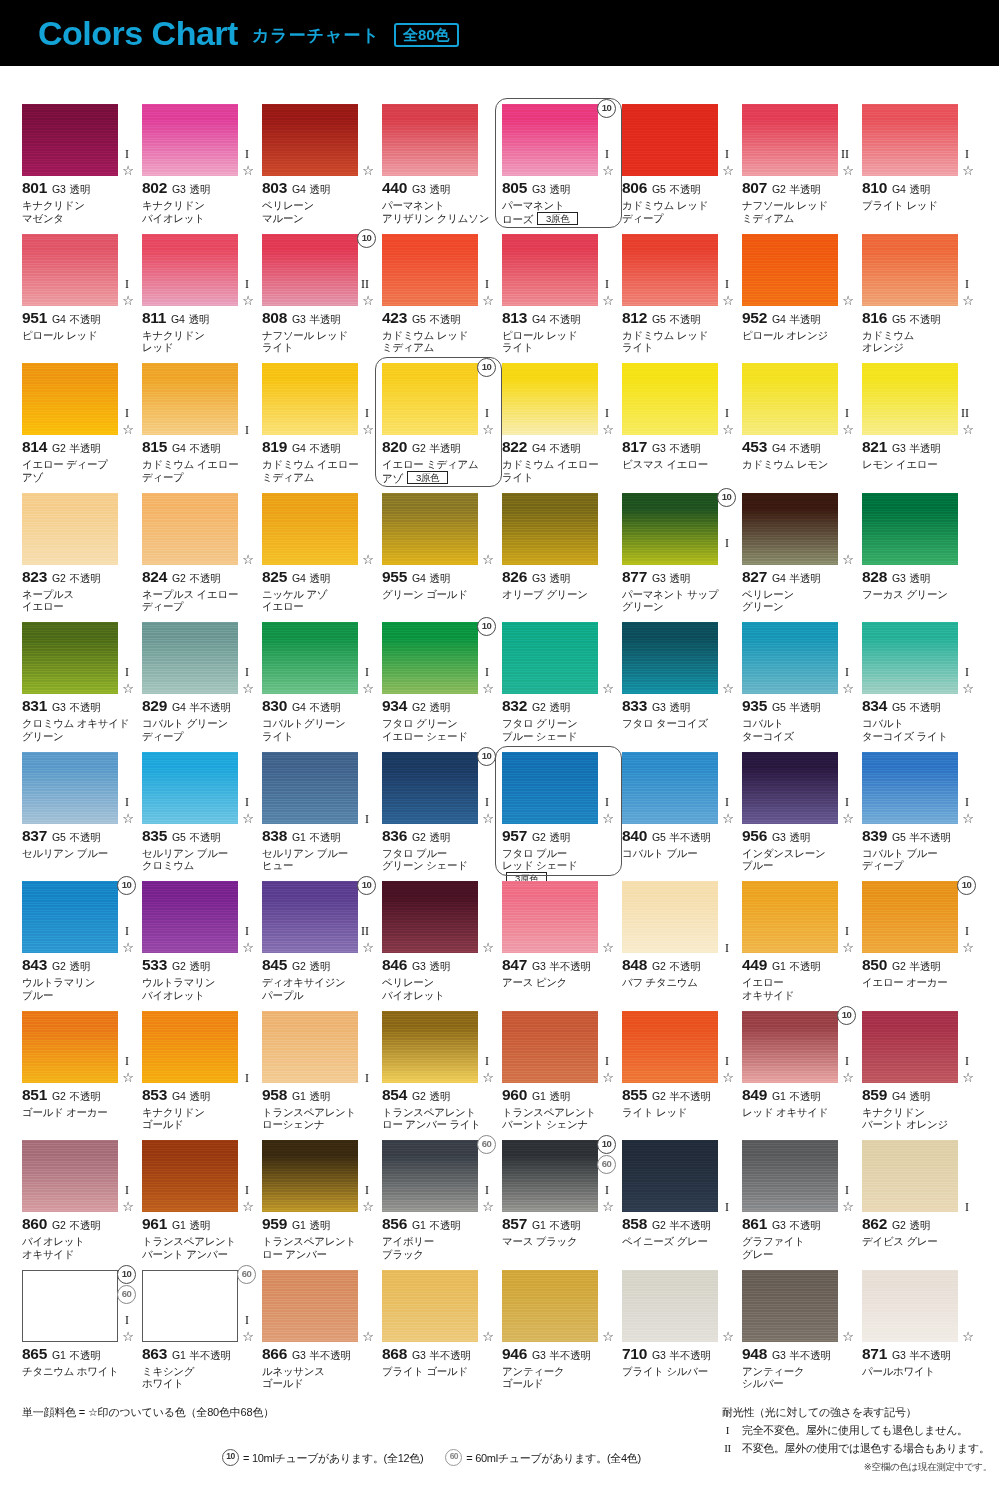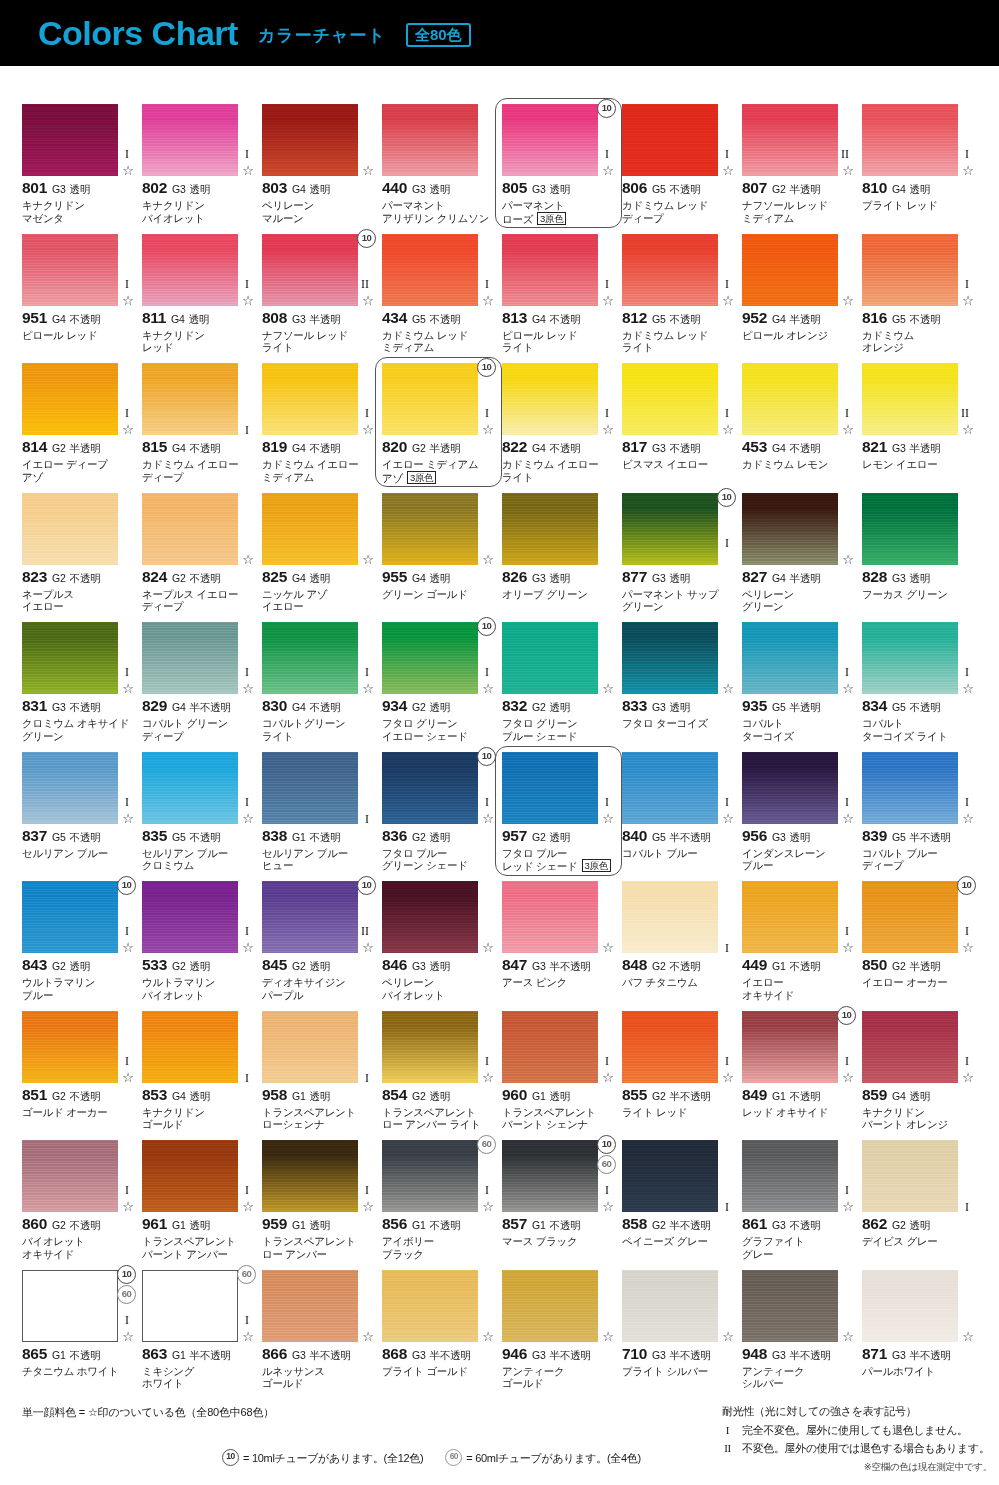--- a/index.html
+++ b/index.html
@@ -1,21 +1,21 @@
 <!DOCTYPE html>
 <html><head>
 <meta charset="utf-8">
 <style>
   html,body{margin:0;padding:0;background:#ffffff;}
   body{width:999px;height:1485px;font-family:"Liberation Sans","DejaVu Sans",sans-serif;color:#1a1a1a;-webkit-font-smoothing:antialiased;}
   #page{position:relative;width:999px;height:1485px;overflow:hidden;background:#fff;}
 
   
   #header{position:absolute;left:0;top:0;width:999px;height:66px;background:#000;}
-  #header-inner{position:absolute;left:38px;top:0;height:66px;display:flex;align-items:center;gap:20px;}
+  #header-inner{position:absolute;left:38px;top:0;height:66px;display:flex;align-items:center;gap:14px;}
   #title-en{font-size:34px;font-weight:bold;color:#14a3d6;letter-spacing:-0.5px;line-height:1;}
   #title-ja{font-size:17px;font-weight:bold;color:#14a3d6;letter-spacing:1px;line-height:1;padding-top:4px;}
   #title-count{font-size:15px;font-weight:bold;color:#14a3d6;border:2px solid #14a3d6;border-radius:3px;
                padding:2px 7px 3px 7px;line-height:1;margin-top:3px;}
 
   
   #grid{position:absolute;left:22px;top:104px;width:960px;}
   .row{display:flex;height:129.5px;}
   .row.lastrow{height:140px;}
   .cell{width:122px;position:relative;box-sizing:border-box;}
@@ -38,34 +38,34 @@
 
   .lf{position:absolute;right:6px;top:44px;font-family:"Liberation Serif","DejaVu Serif",serif;font-size:12px;color:#111;line-height:1;}
   .lf.low{top:61px;}
   .star{position:absolute;right:1px;top:60px;font-size:13px;color:#333;line-height:1;}
 
   .meta{margin-top:3px;display:flex;align-items:baseline;white-space:nowrap;}
   .code{font-size:15.5px;font-weight:bold;letter-spacing:-0.3px;}
   .gr{font-size:10.5px;margin-left:5px;letter-spacing:-0.2px;}
   .op{font-size:10.5px;margin-left:4px;letter-spacing:-0.2px;}
   .jname{margin-top:2px;font-size:10.5px;line-height:12.6px;letter-spacing:-0.3px;white-space:pre-line;}
-  .tri{display:inline-block;font-size:9.5px;border:1.1px solid #222;padding:0 2px;line-height:11px;margin-left:4px;vertical-align:1px;}
+  .tri{display:inline-block;font-size:9.5px;border:1.1px solid #222;padding:0 8px;line-height:11px;margin-left:4px;vertical-align:1px;}
 
   
   #footer{position:absolute;left:22px;top:1404px;width:960px;font-size:11px;line-height:16px;}
   #foot-left{position:absolute;left:0;top:0;width:690px;}
   #foot-left .l1{letter-spacing:-0.2px;}
   #foot-left .l2{letter-spacing:-0.45px;margin-top:2px;}
   #tubes{position:absolute;left:200px;top:45px;display:flex;gap:22px;align-items:center;font-size:11px;letter-spacing:-0.3px;}
   .tubeitem{display:flex;align-items:center;gap:4px;}
   .tbadge{width:15px;height:15px;border-radius:50%;border:1.1px solid #555;font-size:8.5px;font-weight:bold;
           line-height:13px;text-align:center;color:#333;letter-spacing:-0.5px;}
   .tbadge.g{color:#888;border-color:#999;}
   #foot-right{position:absolute;left:700px;top:0;width:270px;font-size:11px;}
-  #foot-right .ttl{letter-spacing:-0.3px;font-family:Liberation Mono, monospace;}
+  #foot-right .ttl{letter-spacing:-0.3px;}
   .lfrow{display:flex;gap:9px;margin-top:2px;letter-spacing:-0.35px;}
   .lfrow .sym{font-family:"Liberation Serif","DejaVu Serif",serif;width:11px;flex:none;text-align:center;}
   #foot-note{margin-top:3px;text-align:right;font-size:9.5px;color:#444;letter-spacing:-0.3px;}
 </style>
 </head>
 <body>
 
 <div id="page">
 
   <div id="header">
@@ -295,21 +295,21 @@
           <div class="cell-inner">
             <div class="swatchwrap">
               <div class="swatch">
                 <div class="grad" style="background: linear-gradient(rgb(239, 74, 44) 0%, rgb(239, 74, 44) 22%, rgb(240, 122, 82) 100%);"></div>
                 <div class="stripes"></div>
               </div>
               <div class="lf">I</div>
               <div class="star">☆</div>
             </div>
             <div class="meta">
-              <span class="code">434</span>
+              <span class="code">423</span>
               <span class="gr">G5</span>
               <span class="op">不透明</span>
             </div>
             <div class="jname">カドミウム レッド
 ミディアム</div>
           </div>
         </div>
         <div class="cell">
           <div class="cell-inner">
             <div class="swatchwrap">

